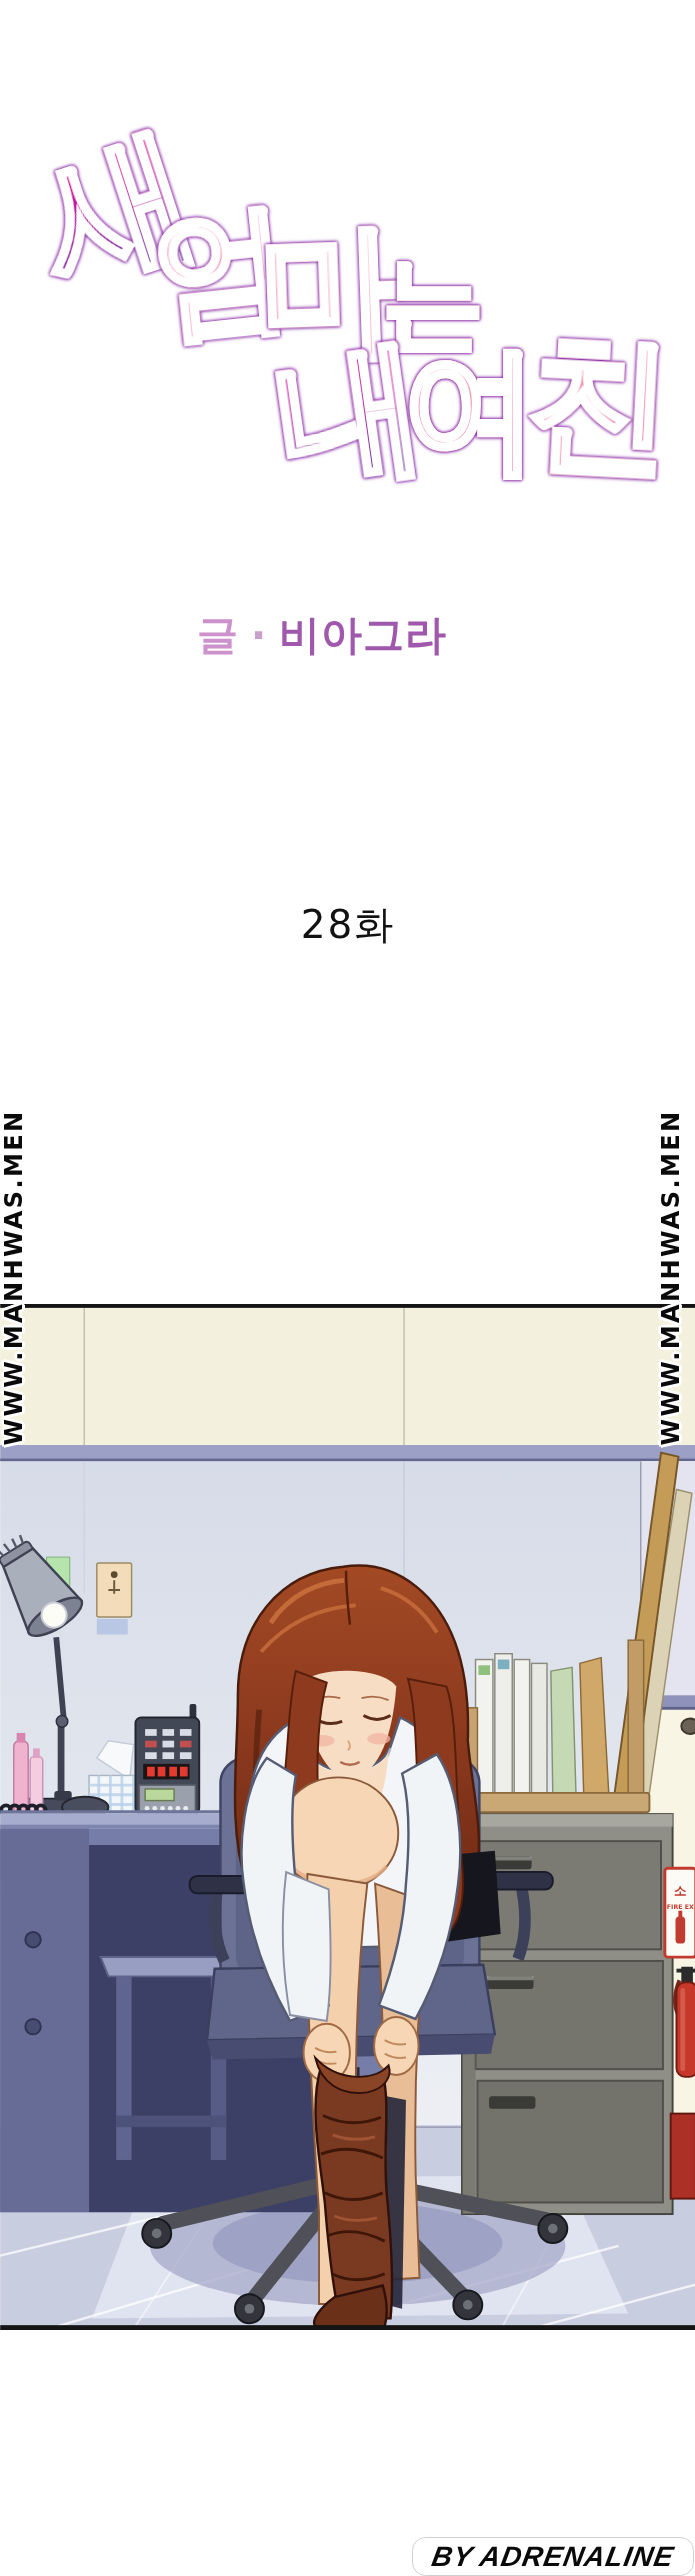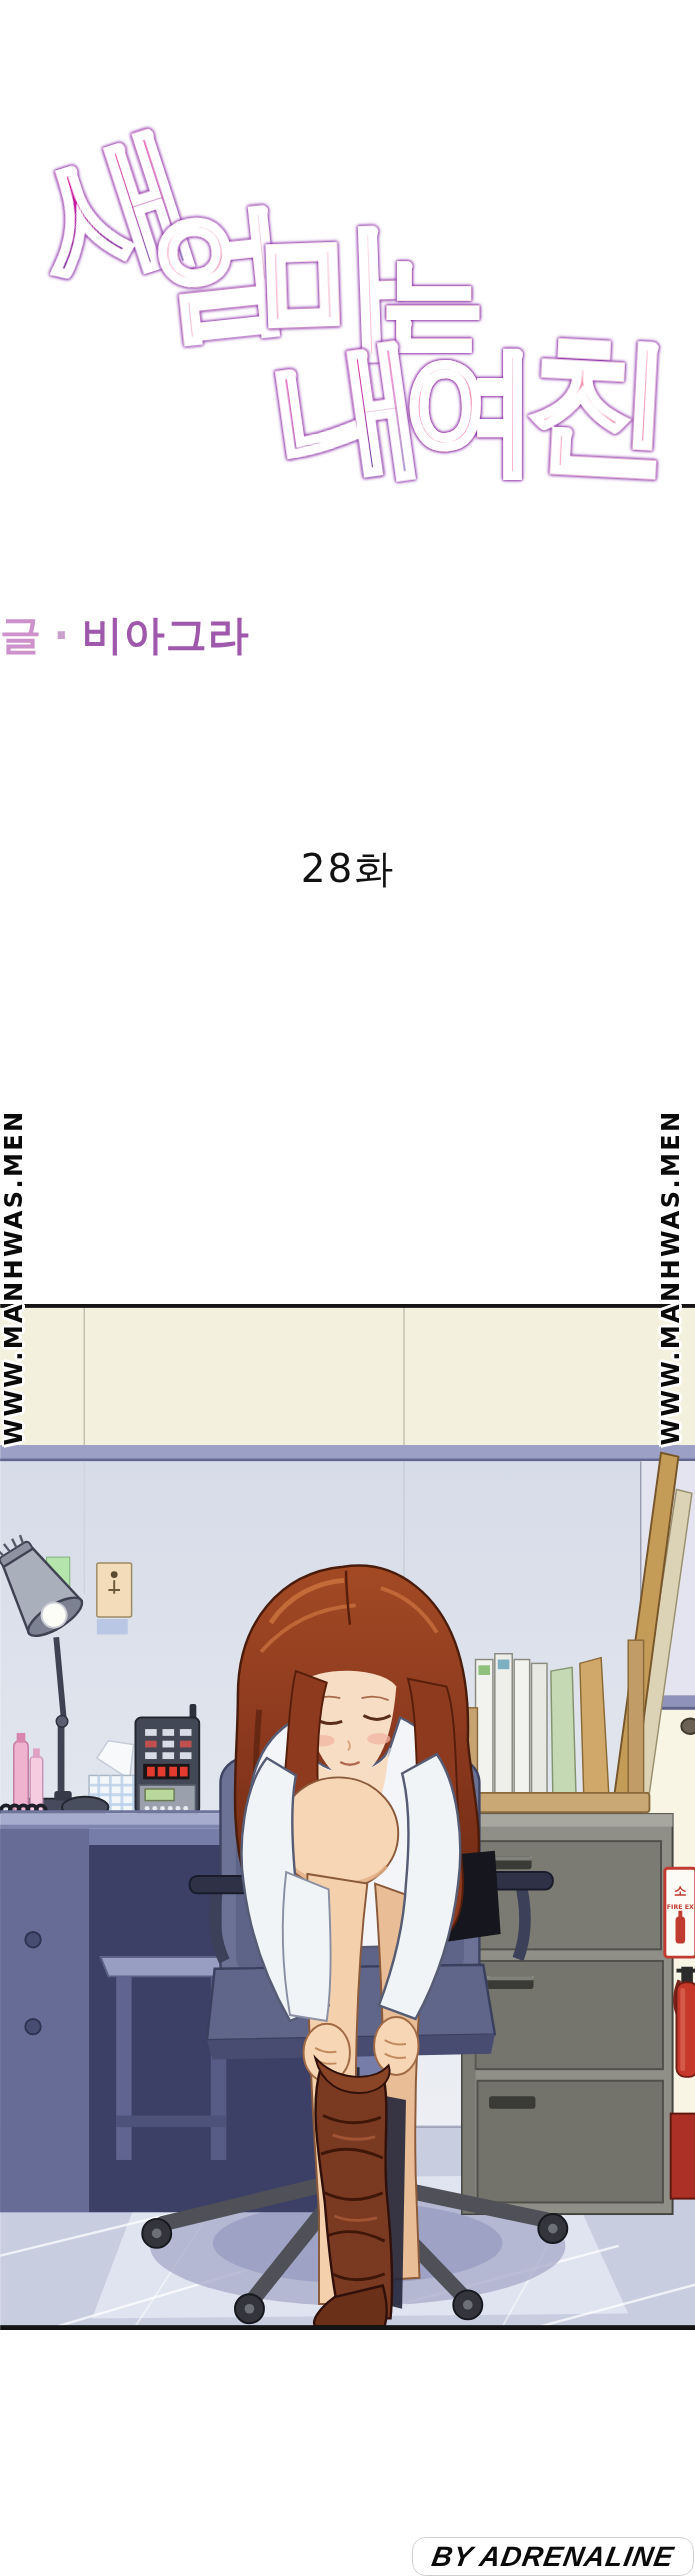--- a/index.html
+++ b/index.html
@@ -14,27 +14,27 @@
   .tchar.purple{background-image:linear-gradient(178deg,#ee108d 5%,#b40f9a 45%,#45178f 95%);}
   .tchar.pink{background-image:linear-gradient(180deg,#f9bccd 8%,#f391ac 45%,#ee6d94 92%);}
   .c0{left:39px;top:133px;font-size:153px;transform:rotate(-18deg);}
   .c1{left:153px;top:201px;font-size:137px;transform:rotate(-6deg);}
   .c2{left:259px;top:218px;font-size:143px;transform:rotate(-2deg);}
   .c3{left:383px;top:253px;font-size:100px;}
   .c4{left:276px;top:338px;font-size:147px;transform:rotate(-8deg);}
   .c5{left:402px;top:340px;font-size:137px;}
   .c6{left:526px;top:330px;font-size:147px;transform:rotate(3deg);}
   
-  .credits{position:absolute;top:607px;left:0;width:644px;text-align:left;
+  .credits{position:absolute;top:607px;left:0;width:644px;text-align:center;
            font-weight:700;font-size:41px;letter-spacing:1px;line-height:56px;}
   .credit-label{color:#cd92cb;}
   .credit-sep{color:#c9a0cc;padding:0 11.6px;}
   .credit-name{color:#9f58ac;}
   
-  .episode{position:absolute;top:842px;left:0;width:696px;text-align:center;
+  .episode{position:absolute;top:898px;left:0;width:696px;text-align:center;
            font-size:39px;color:#121212;font-weight:500;letter-spacing:1.9px;}
   
   .watermark{position:absolute;width:415px;height:39px;text-align:center;
              font-weight:800;font-size:24px;letter-spacing:2.4px;color:#0a0a0a;
              white-space:nowrap;z-index:5;
              text-shadow:-1.9px -1.9px 0 #fff,1.9px -1.9px 0 #fff,-1.9px 1.9px 0 #fff,1.9px 1.9px 0 #fff,
                          0 -2.9px 0 #fff,0 2.9px 0 #fff,-2.9px 0 0 #fff,2.9px 0 0 #fff;}
   .watermark.left{left:-188px;top:1258px;transform:rotate(-90deg);}
   .watermark.right{left:469px;top:1258px;transform:rotate(-90deg);}
   

